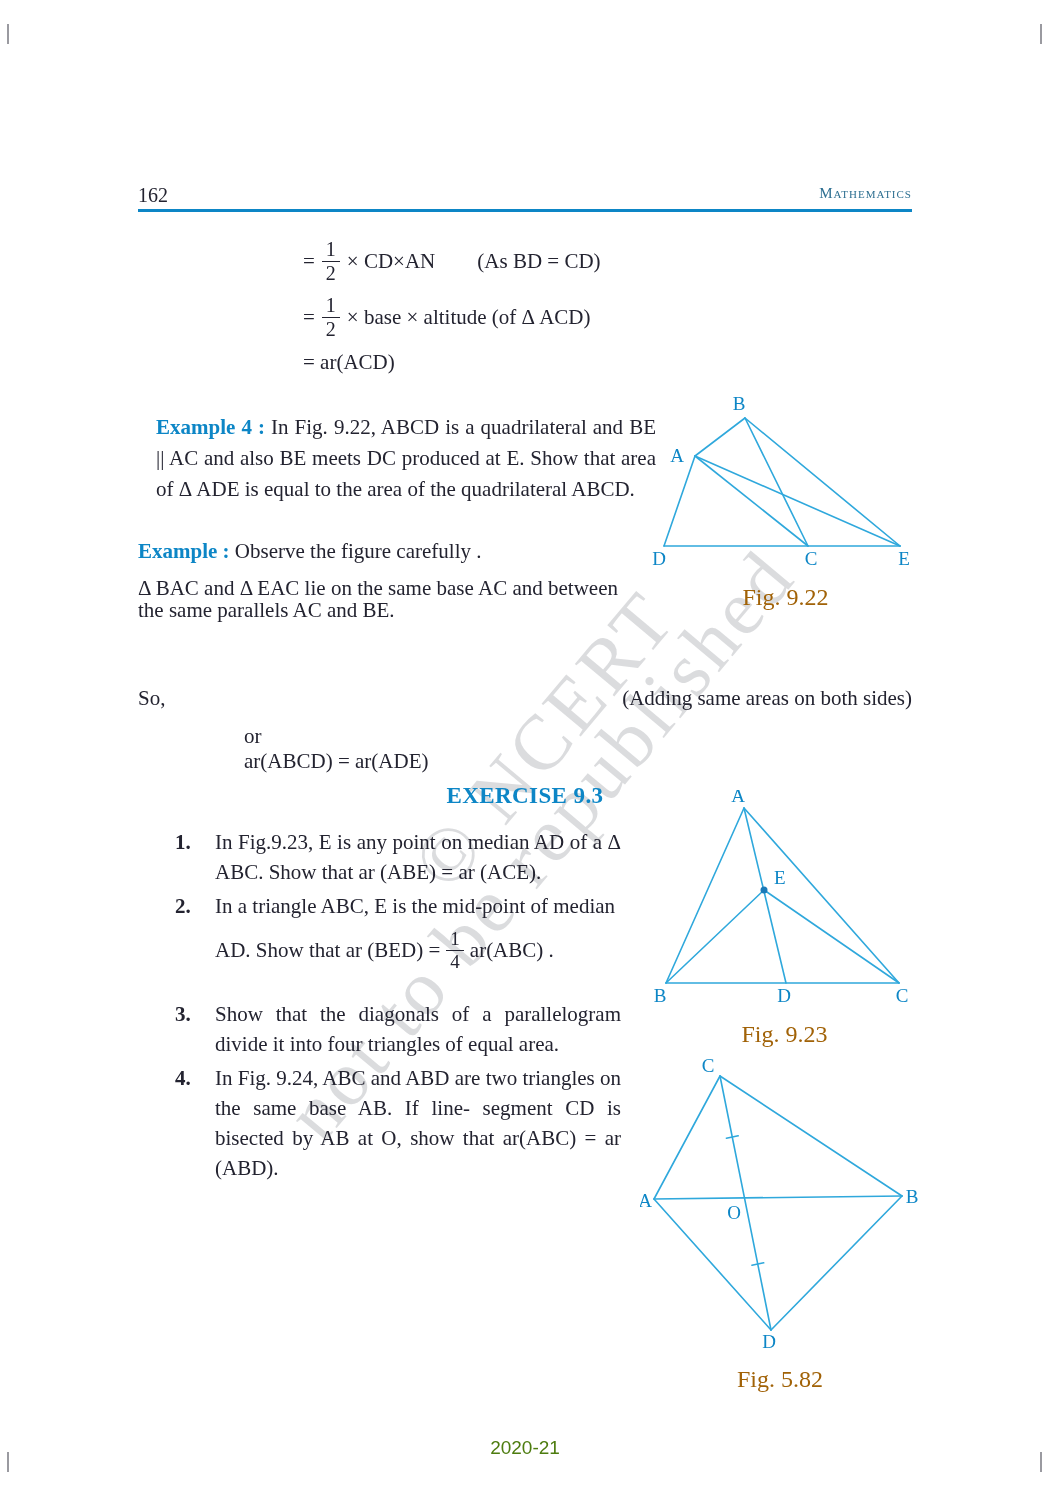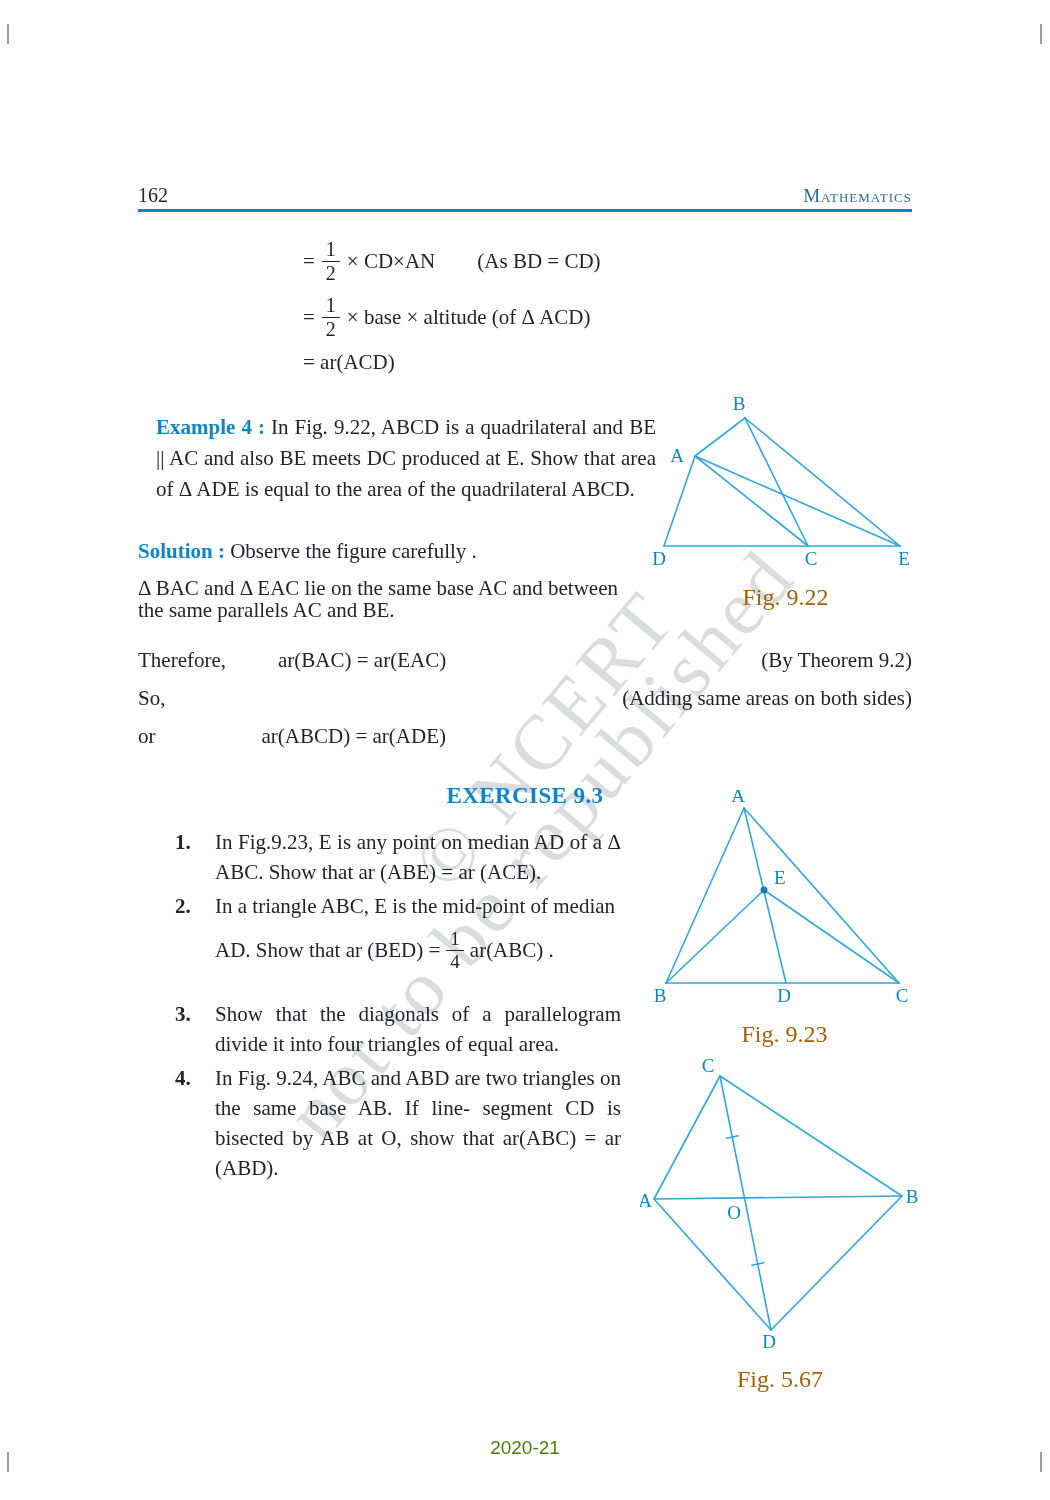--- a/index.html
+++ b/index.html
@@ -15,21 +15,21 @@
   
   .wm {
     position:absolute; color:rgba(160,162,168,0.38); white-space:nowrap;
     font-size:78px; transform:rotate(-50deg); pointer-events:none;
     font-family:"Liberation Serif", serif; letter-spacing:4px;
   }
 
   
   .page-num { position:absolute; left:138px; top:184px; font-size:20px; }
   .header-title {
-    position:absolute; right:138px; top:185px; font-size:19px;
+    position:absolute; right:138px; top:185px; font-size:15px;
     font-variant:small-caps; letter-spacing:1px; color:#2d6f91;
   }
   .header-rule { position:absolute; left:138px; right:138px; top:209px; height:3px; background:#0d86c6; }
 
   
   .math { position:absolute; left:303px; top:238px; font-size:21px; }
   .math-row { display:flex; align-items:center; margin-bottom:9px; }
   .math-row .note { margin-left:42px; }
   .frac { display:inline-flex; flex-direction:column; align-items:center; margin:0 7px; line-height:1.15; font-size:20px; }
   .frac .fnum { border-bottom:1.4px solid #232330; padding:0 4px; }
@@ -117,37 +117,32 @@
       <text x="91" y="14" text-anchor="middle">B</text>
       <text x="36" y="66" text-anchor="end">A</text>
       <text x="11" y="169" text-anchor="middle">D</text>
       <text x="163" y="169" text-anchor="middle">C</text>
       <text x="256" y="169" text-anchor="middle">E</text>
     </svg>
     <div class="fig-caption">Fig. 9.22</div>
   </div>
 
   <p class="para abs" style="left:138px; top:536px; width:520px; margin:0; text-align:left;">
-    <span class="blue-lead">Solution :</span><span> Observe the figure carefully .</span>
+    <span class="blue-lead">Example :</span><span> Observe the figure carefully .</span>
   </p>
 
   <p class="para abs" style="left:138px; top:577px; width:480px; margin:0; line-height:22px;">Δ BAC and Δ EAC lie on the same base AC and between the same parallels AC and BE.</p>
 
-  <div class="eqline" style="top:648px;">
-    <span>Therefore,</span>
-    <span style="margin-left:52px;">ar(BAC) = ar(EAC)</span>
-    <span class="note">(By Theorem 9.2)</span>
-  </div>
 
   <div class="eqline" style="top:686px;">
     <span>So,</span>
     <span class="note">(Adding same areas on both sides)</span>
   </div>
 
-  <div class="eqline" style="top:724px;">
+  <div class="eqline" style="top:724px;flex-direction:column;">
     <span>or</span>
     <span style="margin-left:106px;">ar(ABCD) = ar(ADE)</span>
   </div>
 
   <div class="ex-head">EXERCISE 9.3</div>
 
   <div class="item" style="top:827px;">
     <span class="item-num">1.</span>
     <div class="item-body">In Fig.9.23,  E is any point on median AD of a Δ ABC. Show that ar (ABE) = ar (ACE).</div>
   </div>
@@ -208,18 +203,18 @@
         <line x1="80" y1="18" x2="131" y2="272"></line>
         <line x1="86.4" y1="80.2" x2="98.2" y2="77.8"></line>
         <line x1="111.9" y1="207.2" x2="123.7" y2="204.8"></line>
       </g>
       <text x="68" y="14" text-anchor="middle">C</text>
       <text x="5" y="149" text-anchor="middle">A</text>
       <text x="272" y="145" text-anchor="middle">B</text>
       <text x="94" y="161" text-anchor="middle">O</text>
       <text x="129" y="290" text-anchor="middle">D</text>
     </svg>
-    <div class="fig-caption">Fig. 5.67</div>
+    <div class="fig-caption">Fig. 5.82</div>
   </div>
 
   <div class="footer">2020-21</div>
 
 </div>
 
 </body></html>

